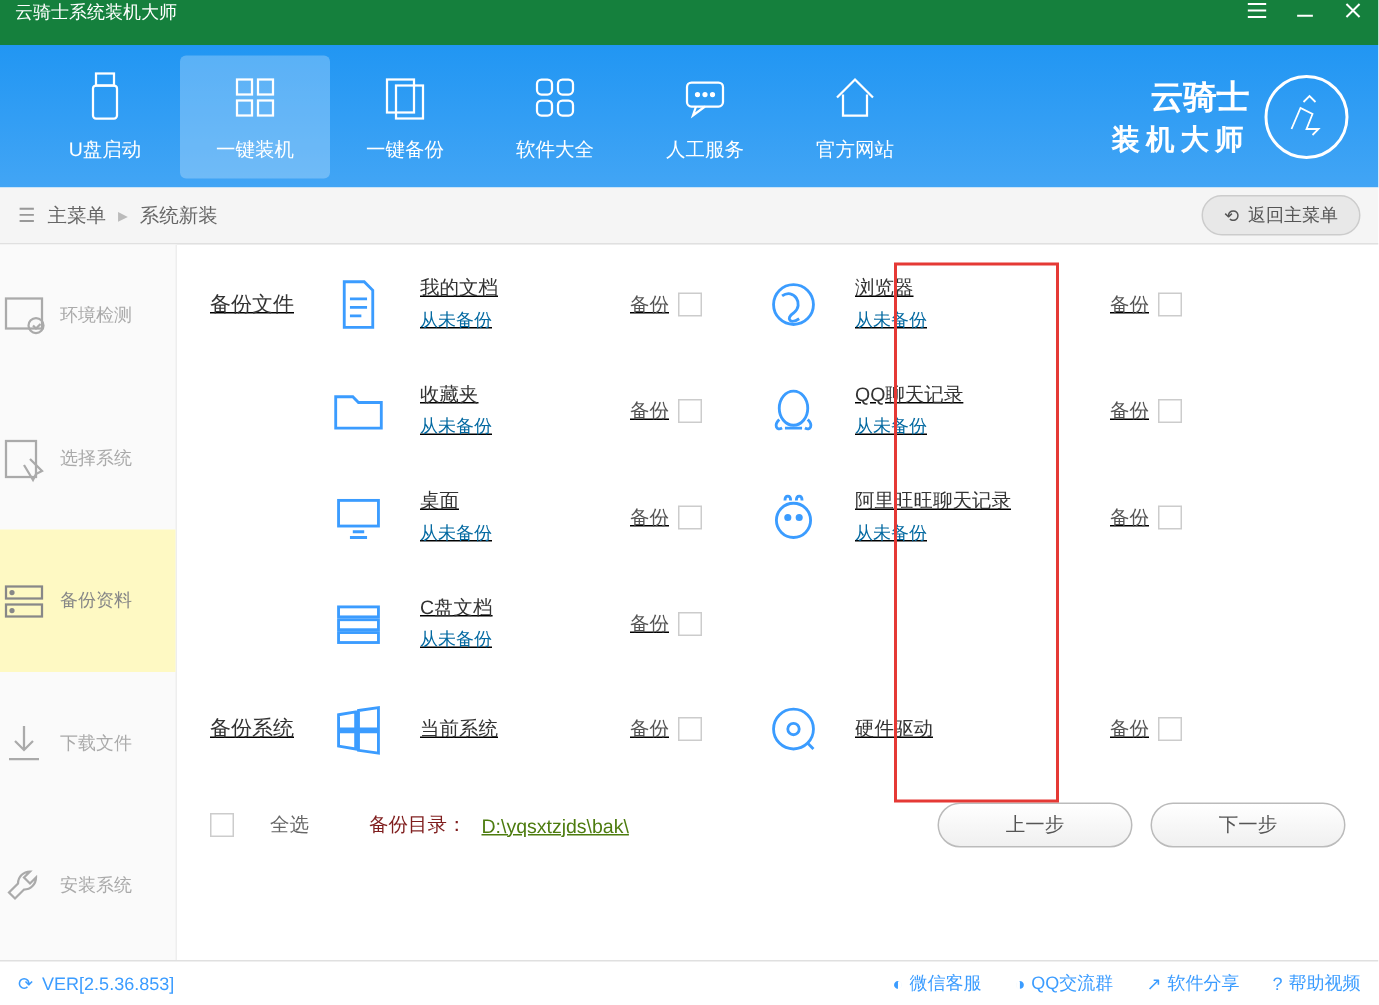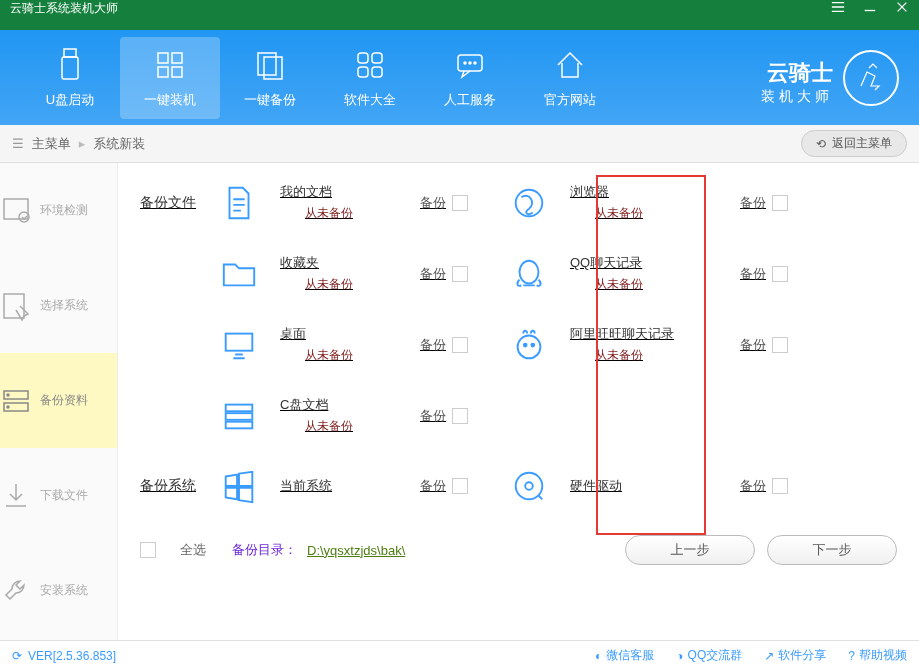--- a/index.html
+++ b/index.html
@@ -10,51 +10,51 @@
 .titlebar-icon { width: 14px; height: 14px; cursor: pointer; }
 
 .header { height: 95px; background: linear-gradient(#2196f3, #42a5f5); display: flex; align-items: center; padding: 0 20px; }
 .nav-tabs { display: flex; gap: 0; }
 .nav-tab { width: 100px; display: flex; flex-direction: column; align-items: center; gap: 8px; color: #fff; font-size: 13px; padding: 10px 0; cursor: pointer; border-radius: 4px; }
 .nav-tab.active { background: rgba(255,255,255,0.25); }
 .nav-tab svg { width: 36px; height: 36px; }
 .logo-area { margin-left: auto; display: flex; align-items: flex-end; gap: 10px; color: #fff; }
 .logo-text { display: flex; flex-direction: column; align-items: flex-end; }
 .logo-brand { font-size: 22px; font-weight: bold; }
-.logo-sub { font-size: 14px; letter-spacing: 4px; }
+.logo-sub { font-size: 19px; letter-spacing: 4px; font-weight: bold; }
 .logo-circle { width: 56px; height: 56px; border: 2px solid #fff; border-radius: 50%; display: flex; align-items: center; justify-content: center; }
 
 .breadcrumb-bar { height: 38px; background: #f5f5f5; border-bottom: 1px solid #e0e0e0; display: flex; align-items: center; padding: 0 12px; font-size: 13px; color: #666; }
 .bc-icon { color: #999; margin-right: 8px; }
 .bc-sep { margin: 0 8px; color: #bbb; }
 .back-btn { margin-left: auto; background: #e8e8e8; border: 1px solid #ccc; border-radius: 14px; padding: 4px 14px; display: flex; align-items: center; gap: 6px; cursor: pointer; font-size: 12px; color: #555; }
 
 .main { display: flex; height: 477px; }
 .sidebar { width: 118px; background: #fafafa; border-right: 1px solid #eee; display: flex; flex-direction: column; }
 .side-item { height: 95px; display: flex; align-items: center; gap: 8px; color: #aaa; font-size: 12px; cursor: pointer; }
 .side-item.active { background: #fef9c3; color: #888; }
 .side-item svg { width: 32px; height: 32px; }
 
 .content { flex: 1; padding: 20px 22px 10px 22px; position: relative; overflow: hidden; }
 .backup-grid { display: grid; grid-template-columns: 80px 60px 140px 90px 60px 170px 90px; row-gap: 32px; align-items: center; text-decoration: underline; }
 .section-label { font-size: 14px; color: #333; }
 .item-icon { width: 38px; height: 38px; }
 .item-icon svg { width: 100%; height: 100%; }
 .item-info { display: flex; flex-direction: column; gap: 4px; }
 .item-name { font-size: 13px; color: #333; }
-.item-status { font-size: 12px; color: #7f1d1d; margin-left: 25px; }
+.item-status { font-size: 12px; color: #0369a1; }
 .backup-action { display: flex; align-items: center; gap: 6px; font-size: 13px; color: #555; }
 .checkbox { width: 16px; height: 16px; border: 1px solid #ccc; background: #fff; cursor: pointer; }
 
 .highlight-box { position: absolute; border: 2px solid #e53935; pointer-events: none; }
 .hb1 { left: 478px; top: 12px; width: 110px; height: 360px; }
 
 .bottom-row { display: flex; align-items: center; margin-top: 30px; gap: 10px; font-size: 13px; }
 .select-all { display: flex; align-items: center; gap: 24px; color: #666; }
-.path-label { color: #6d28d9; margin-left: 16px; }
+.path-label { color: #7f1d1d; margin-left: 30px; }
 .path-link { color: #4d7c0f; text-decoration: underline; cursor: pointer; }
 .step-btn { width: 130px; height: 30px; border: 1px solid #bbb; border-radius: 15px; background: linear-gradient(#fff,#f0f0f0); cursor: pointer; font-size: 13px; color: #555; }
 .step-btns { margin-left: auto; display: flex; gap: 12px; }
 
 .statusbar { height: 30px; border-top: 1px solid #e0e0e0; display: flex; align-items: center; padding: 0 12px; font-size: 12px; color: #3b9cff; }
 .status-right { margin-left: auto; display: flex; gap: 22px; }
 .status-item { display: flex; align-items: center; gap: 4px; cursor: pointer; }
 </style>
 </head>
 <body>

